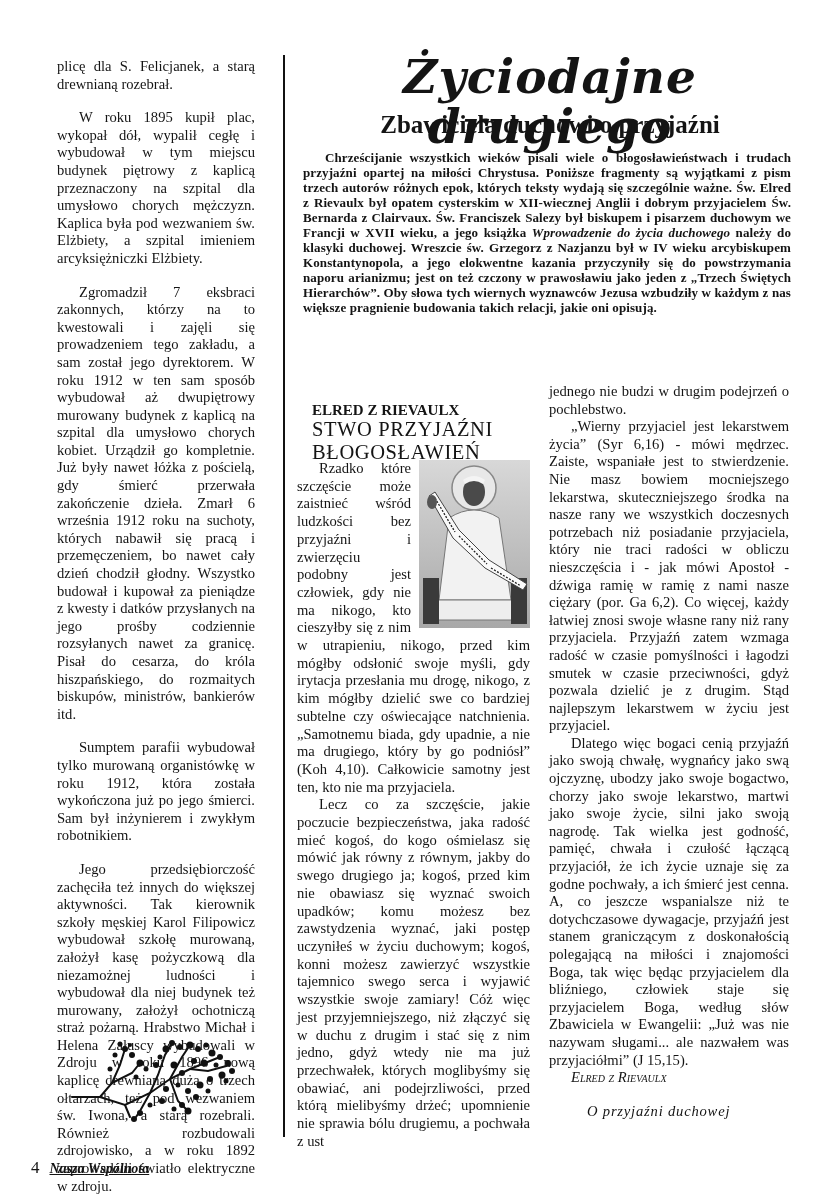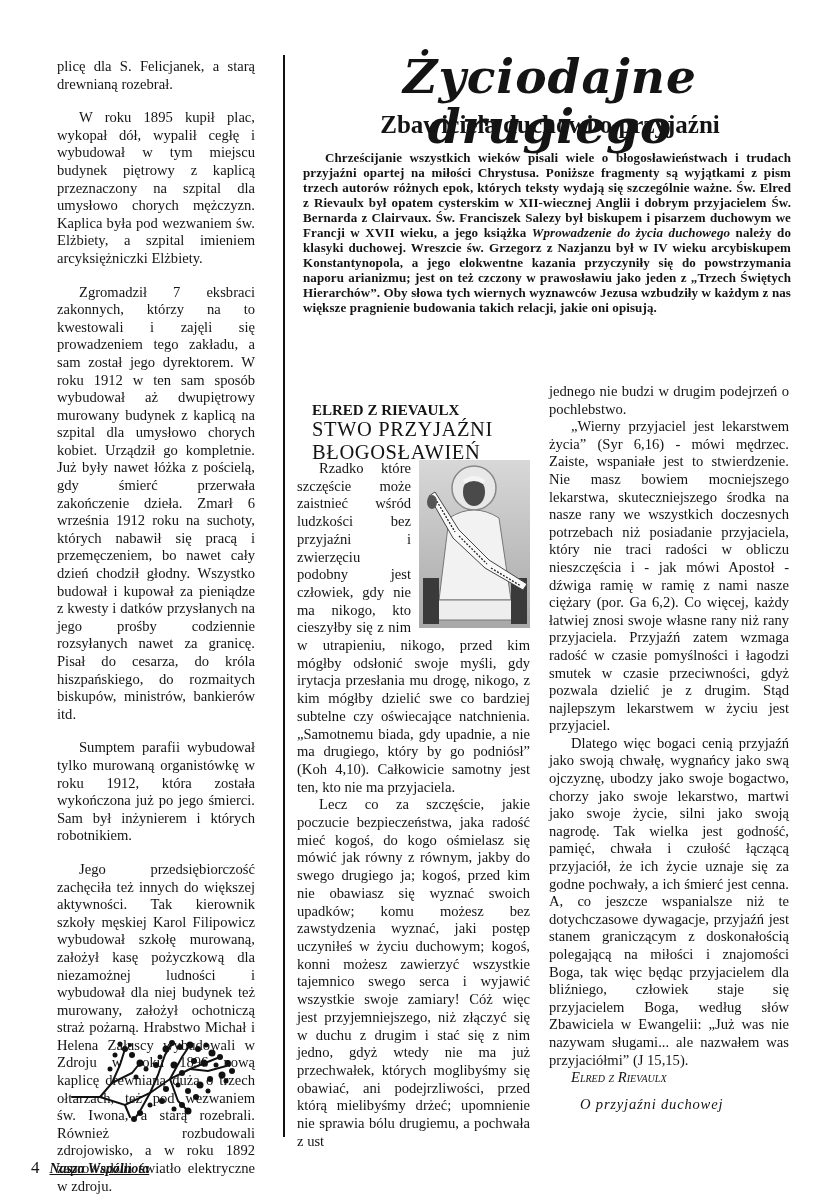--- a/index.html
+++ b/index.html
@@ -59,38 +59,38 @@
     float: right; width: 111px; height: 168px; margin: 0 0 2px 8px;
   }
 
   .col-right {
     position: absolute; left: 549px; top: 383px; width: 240px;
     font-size: 14.6px; line-height: 17.6px; text-align: justify;
   }
   .col-right p { margin: 0; text-indent: 22px; }
   .col-right p.noindent { text-indent: 0; }
   .col-right .sig1 { font-style: italic; font-variant: small-caps; margin: 0; text-indent: 22px; }
-  .col-right .sig2 { font-style: italic; margin: 9px; text-indent: 22px; letter-spacing: 0.8px; }
+  .col-right .sig2 { font-style: italic; margin: 16px; text-indent: 22px; letter-spacing: 0.8px; }
 
   .ornament { position: absolute; left: 70px; top: 1035px; width: 170px; height: 90px; }
 
   .footer {
     position: absolute; left: 31px; top: 1158px; font-size: 16px;
   }
   .footer .pagenum { font-size: 17px; margin-right: 6px; }
   .footer .mag { font-style: italic; font-weight: bold; font-size: 14px; text-decoration: underline; }
 </style>
 </head>
 <body>
 
 <div class="col-left">
   <p class="noindent">plicę dla S. Felicjanek, a starą drewnianą rozebrał.</p>
   <p>W roku 1895 kupił plac, wykopał dół, wypalił cegłę i wybudował w tym miejscu budynek piętrowy z kaplicą przeznaczony na szpital dla umysłowo chorych mężczyzn. Kaplica była pod wezwaniem św. Elżbiety, a szpital imieniem arcyksiężniczki Elżbiety.</p>
   <p>Zgromadził 7 eksbraci zakonnych, którzy na to kwestowali i zajęli się prowadzeniem tego zakładu, a sam został jego dyrektorem. W roku 1912 w ten sam sposób wybudował aż dwupiętrowy murowany budynek z kaplicą na szpital dla umysłowo chorych kobiet. Urządził go kompletnie. Już były nawet łóżka z pościelą, gdy śmierć przerwała zakończenie dzieła. Zmarł 6 września 1912 roku na suchoty, których nabawił się pracą i przemęczeniem, bo nawet cały dzień chodził głodny. Wszystko budował i kupował za pieniądze z kwesty i datków przysłanych na jego prośby codziennie rozsyłanych nawet za granicę. Pisał do cesarza, do króla hiszpańskiego, do rozmaitych biskupów, ministrów, bankierów itd.</p>
-  <p>Sumptem parafii wybudował tylko murowaną organistówkę w roku 1912, która została wykończona już po jego śmierci. Sam był inżynierem i których robotnikiem.</p>
+  <p>Sumptem parafii wybudował tylko murowaną organistówkę w roku 1912, która została wykończona już po jego śmierci. Sam był inżynierem i zwykłym robotnikiem.</p>
   <p>Jego przedsiębiorczość zachęciła też innych do większej aktywności. Tak kierownik szkoły męskiej Karol Filipowicz wybudował szkołę murowaną, założył kasę pożyczkową dla niezamożnej ludności i wybudował dla niej budynek też murowany, założył ochotniczą straż pożarną. Hrabstwo Michał i Helena Załuscy wybudowali w Zdroju w roku 1896 nową kaplicę drewnianą dużą o trzech ołtarzach, też pod wezwaniem św. Iwona, a starą rozebrali. Również rozbudowali zdrojowisko, a w roku 1892 zaprowadzili światło elektryczne w zdroju.</p>
   <div class="spacer"></div>
   <p class="sig">KG</p>
 </div>
 
 <svg class="ornament" viewBox="0 0 170 90">
   <g stroke="#111" stroke-width="2" fill="none" stroke-linecap="round">
     <path d="M2 62 L30 62 L55 70 L80 58 L100 44 L120 34 L150 22"></path>
     <path d="M30 62 L42 48 L50 30 L55 14"></path>
     <path d="M42 48 L62 38 L70 28"></path>

